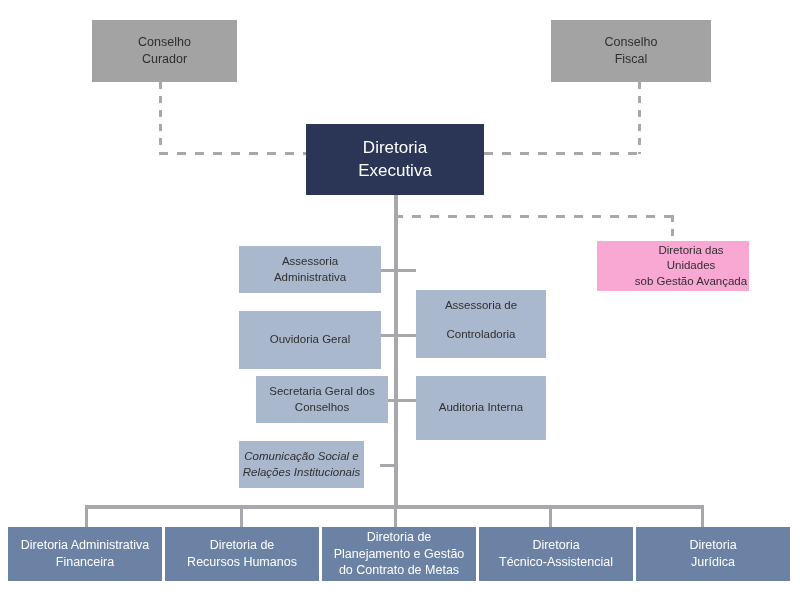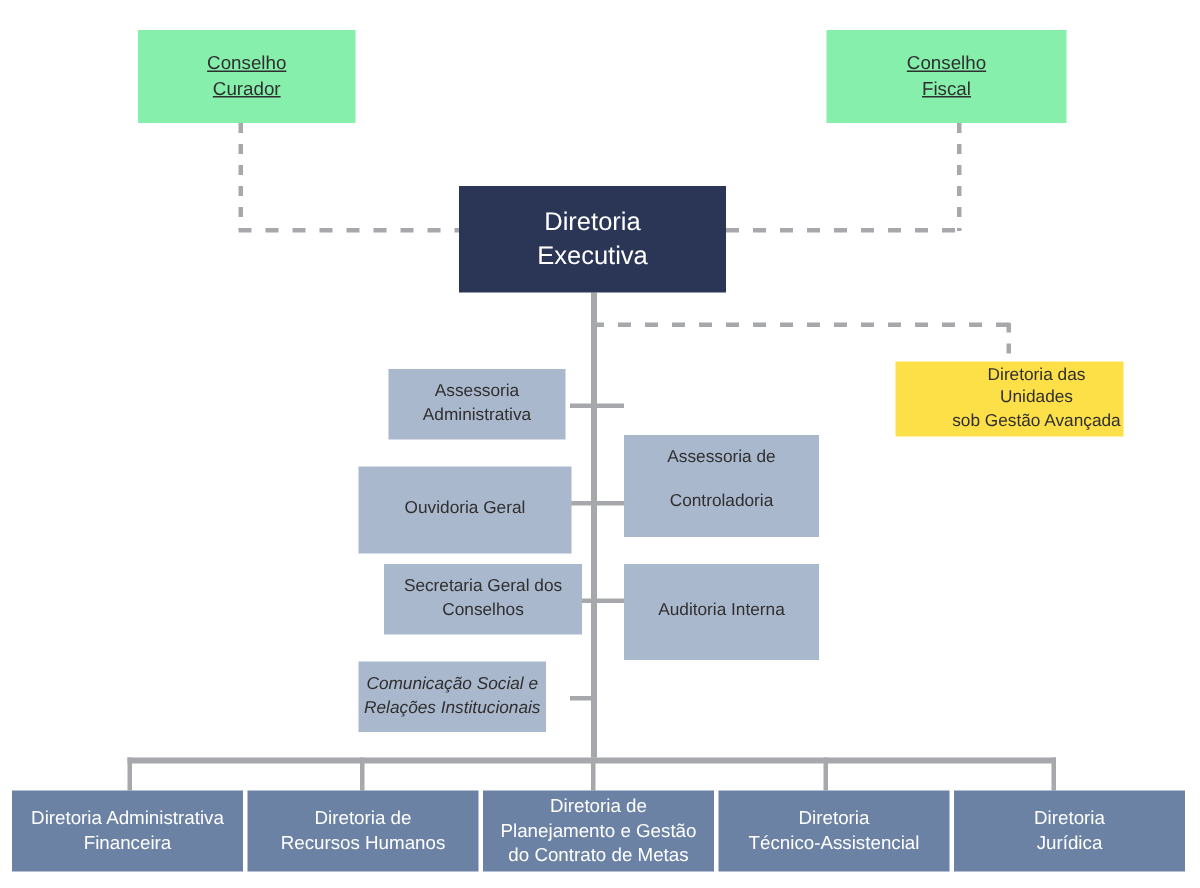--- a/index.html
+++ b/index.html
@@ -22,40 +22,39 @@
     box-sizing: border-box;
     display: flex;
     align-items: center;
     justify-content: center;
     text-align: center;
     line-height: 1.35;
     white-space: pre-line;
   }
   
   .box-council {
-    background: #86efac;
+    background: #a3a3a3;
     color: #2f2f2f;
     font-size: 12.5px;
-    text-decoration: underline;
   }
   
   .box-exec {
     background: #2b3657;
     color: #ffffff;
     font-size: 17px;
   }
   
   .box-advisory {
     background: #aab8ce;
     color: #2f2f2f;
     font-size: 11.5px;
   }
   
   .box-unit {
-    background: #fde047;
+    background: #f9a8d4;
     color: #2f2f2f;
     font-size: 11.5px;
     padding-left: 36px;
   }
   
   .box-dir {
     background: #6b82a5;
     color: #ffffff;
     font-size: 12.5px;
   }
@@ -135,21 +134,21 @@
 
   <div class="box box-council" style="left:551px; top:20px; width:160px; height:62px;">Conselho
 Fiscal</div>
 
   <div class="box box-exec" style="left:306px; top:124px; width:178px; height:71px;">Diretoria
 Executiva</div>
 
   <div class="box box-unit" style="left:597px; top:241px; width:152px; height:50px;">Diretoria das Unidades
 sob Gestão Avançada</div>
 
-  <div class="box box-advisory" style="left:239px; top:246px; width:118px; height:47px;margin-left:20px;">Assessoria
+  <div class="box box-advisory" style="left:239px; top:246px; width:142px; height:47px;">Assessoria
 Administrativa</div>
 
   <div class="box box-advisory" style="left:239px; top:311px; width:142px; height:58px;">Ouvidoria Geral</div>
 
   <div class="box box-advisory" style="left:256px; top:376px; width:132px; height:47px;">Secretaria Geral dos
 Conselhos</div>
 
   <div class="box box-advisory" style="left:239px; top:441px; width:125px; height:47px;font-style:italic;">Comunicação Social e
 Relações Institucionais</div>
 

